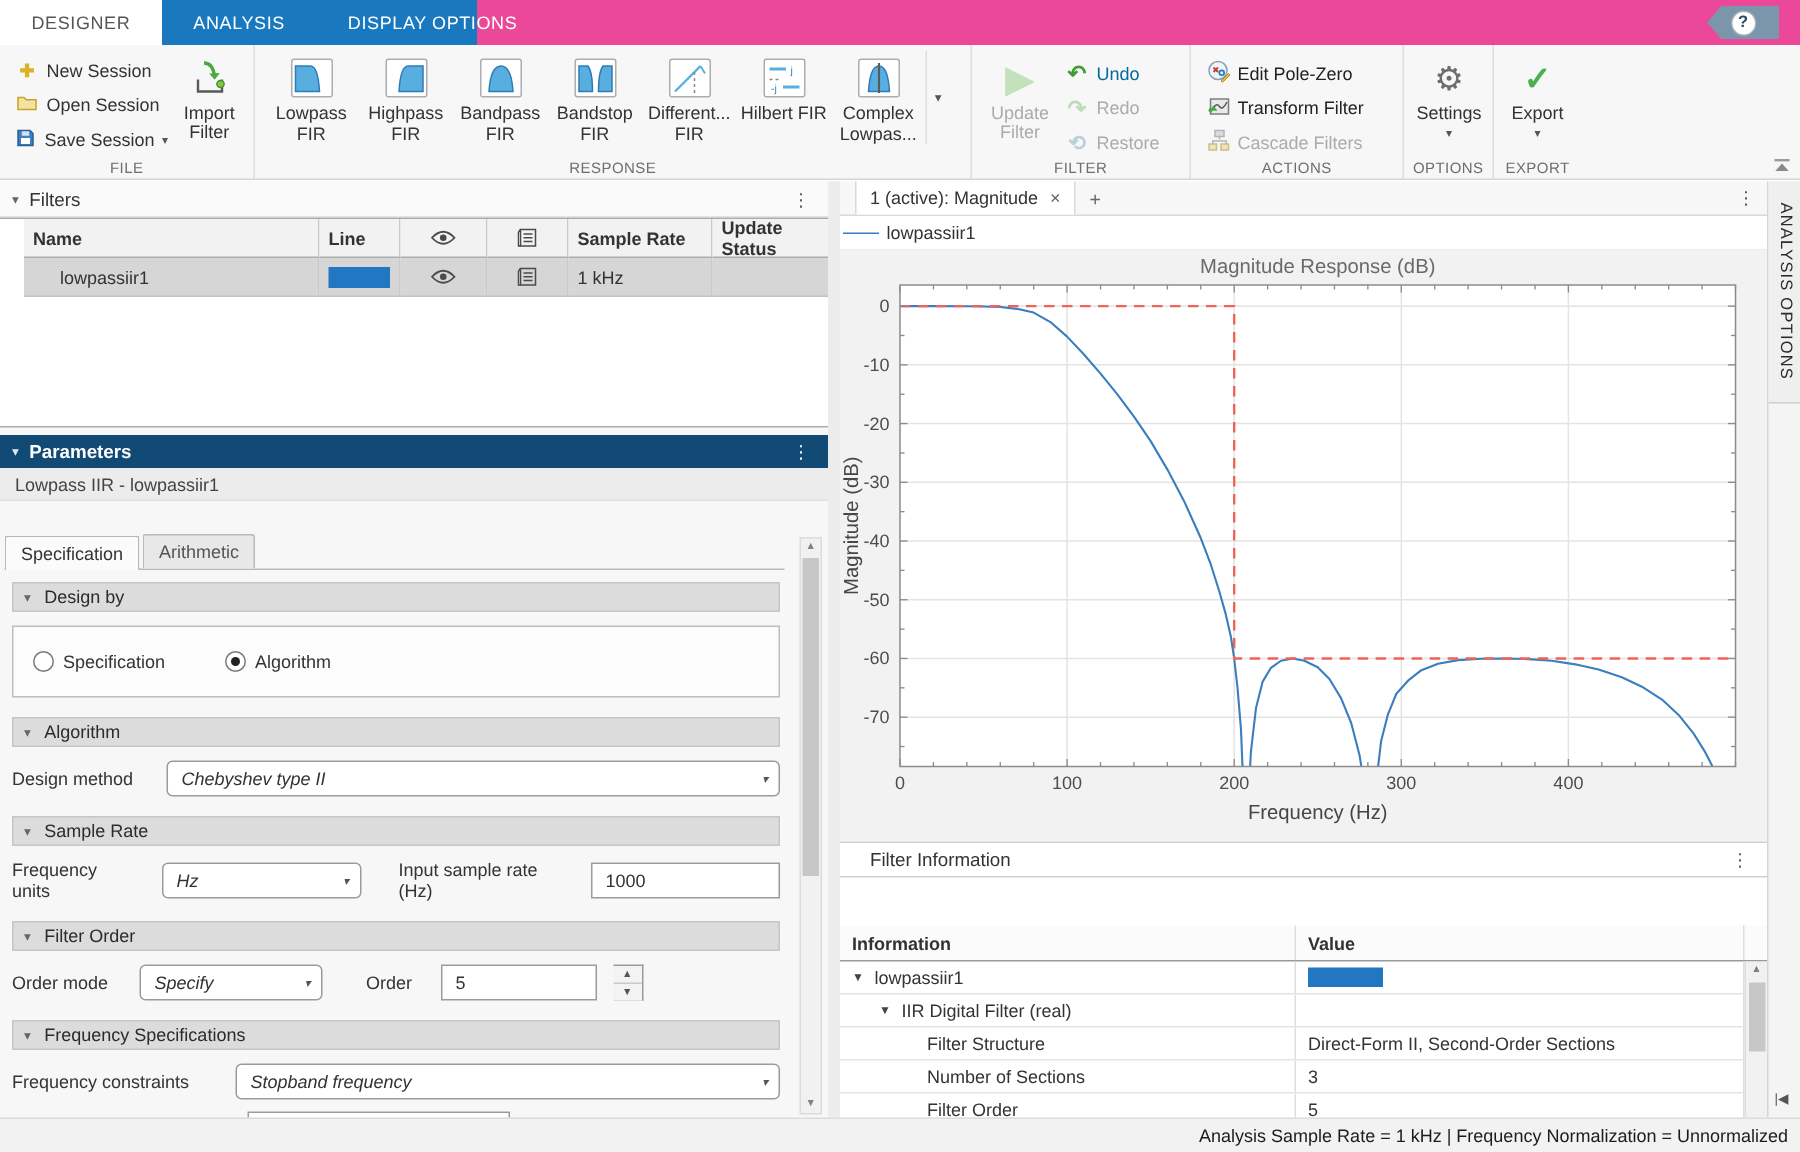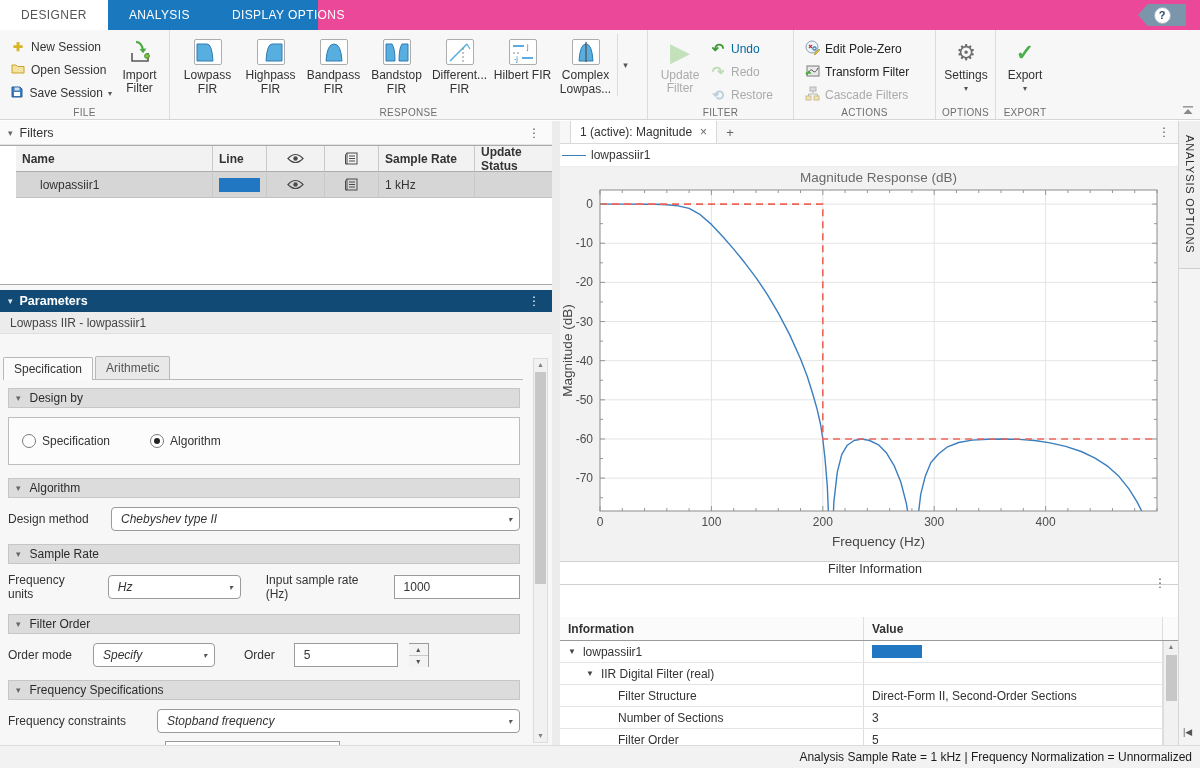--- a/index.html
+++ b/index.html
@@ -84,21 +84,21 @@
   
   .doctabs { height:23px; background:#f7f7f7; border-bottom:1px solid #d9d9d9; display:flex; align-items:stretch; position:relative; }
   .doctab { background:#fff; border-right:1px solid #d9d9d9; border-left:1px solid #d9d9d9; display:flex; align-items:center; gap:8px; padding:0 9px; margin-left:10px; color:#333; }
   .doctab .x { color:#666; font-size:12px; cursor:default; }
   .addtab { width:26px; display:flex; align-items:center; justify-content:center; color:#666; font-size:13px; }
   .doctabs .kebab { position:absolute; right:4px; top:4px; }
   .legendrow { height:23px; background:#fff; display:flex; align-items:center; border-bottom:1px solid #ececec; }
   .legendline { width:24px; height:0; border-top:1.6px solid #3a7ebe; margin-left:2px; }
   .legendtext { margin-left:5px; color:#333; }
   .chartarea { height:394px; background:#f2f2f2; }
-  .fiheader { height:24px; background:#fff; border-top:1px solid #d0d0d0; border-bottom:1px solid #d0d0d0; display:flex; align-items:center; padding:0 8px 0 20px;flex-direction:column; }
+  .fiheader { height:24px; background:#fff; border-top:1px solid #d0d0d0; border-bottom:1px solid #d0d0d0; display:flex; align-items:center; padding:0 8px 0 20px; }
   .fiheader .title { font-size:12.5px; color:#333; }
   .fitable { position:relative; height:157px; background:#fff; }
   .firow { display:grid; grid-template-columns:304px 1fr 15px; height:22px; border-bottom:1px solid #e4e4e4; }
   .firow.head { height:24px; font-weight:bold; border-bottom:1px solid #9a9a9a; background:#fbfbfb;margin-top:32px; }
   .ficell { padding:0 8px; display:flex; align-items:center; border-right:1px solid #dedede; overflow:hidden; white-space:nowrap; }
   .ficell .twisty { font-size:8px; color:#444; margin-right:7px; }
   .fiswatch { width:50px; height:13px; }
   .fiscroll { position:absolute; right:0; top:24px; bottom:0; width:15px; background:#f1f1f1; border-left:1px solid #dcdcdc; }
   .fiscroll .thumb { position:absolute; left:2px; top:14px; width:11px; height:46px; background:#c7c7c7; }
   .fiscroll .sarrow { position:absolute; left:0; width:100%; text-align:center; font-size:7px; color:#808080; height:12px; line-height:12px; }

